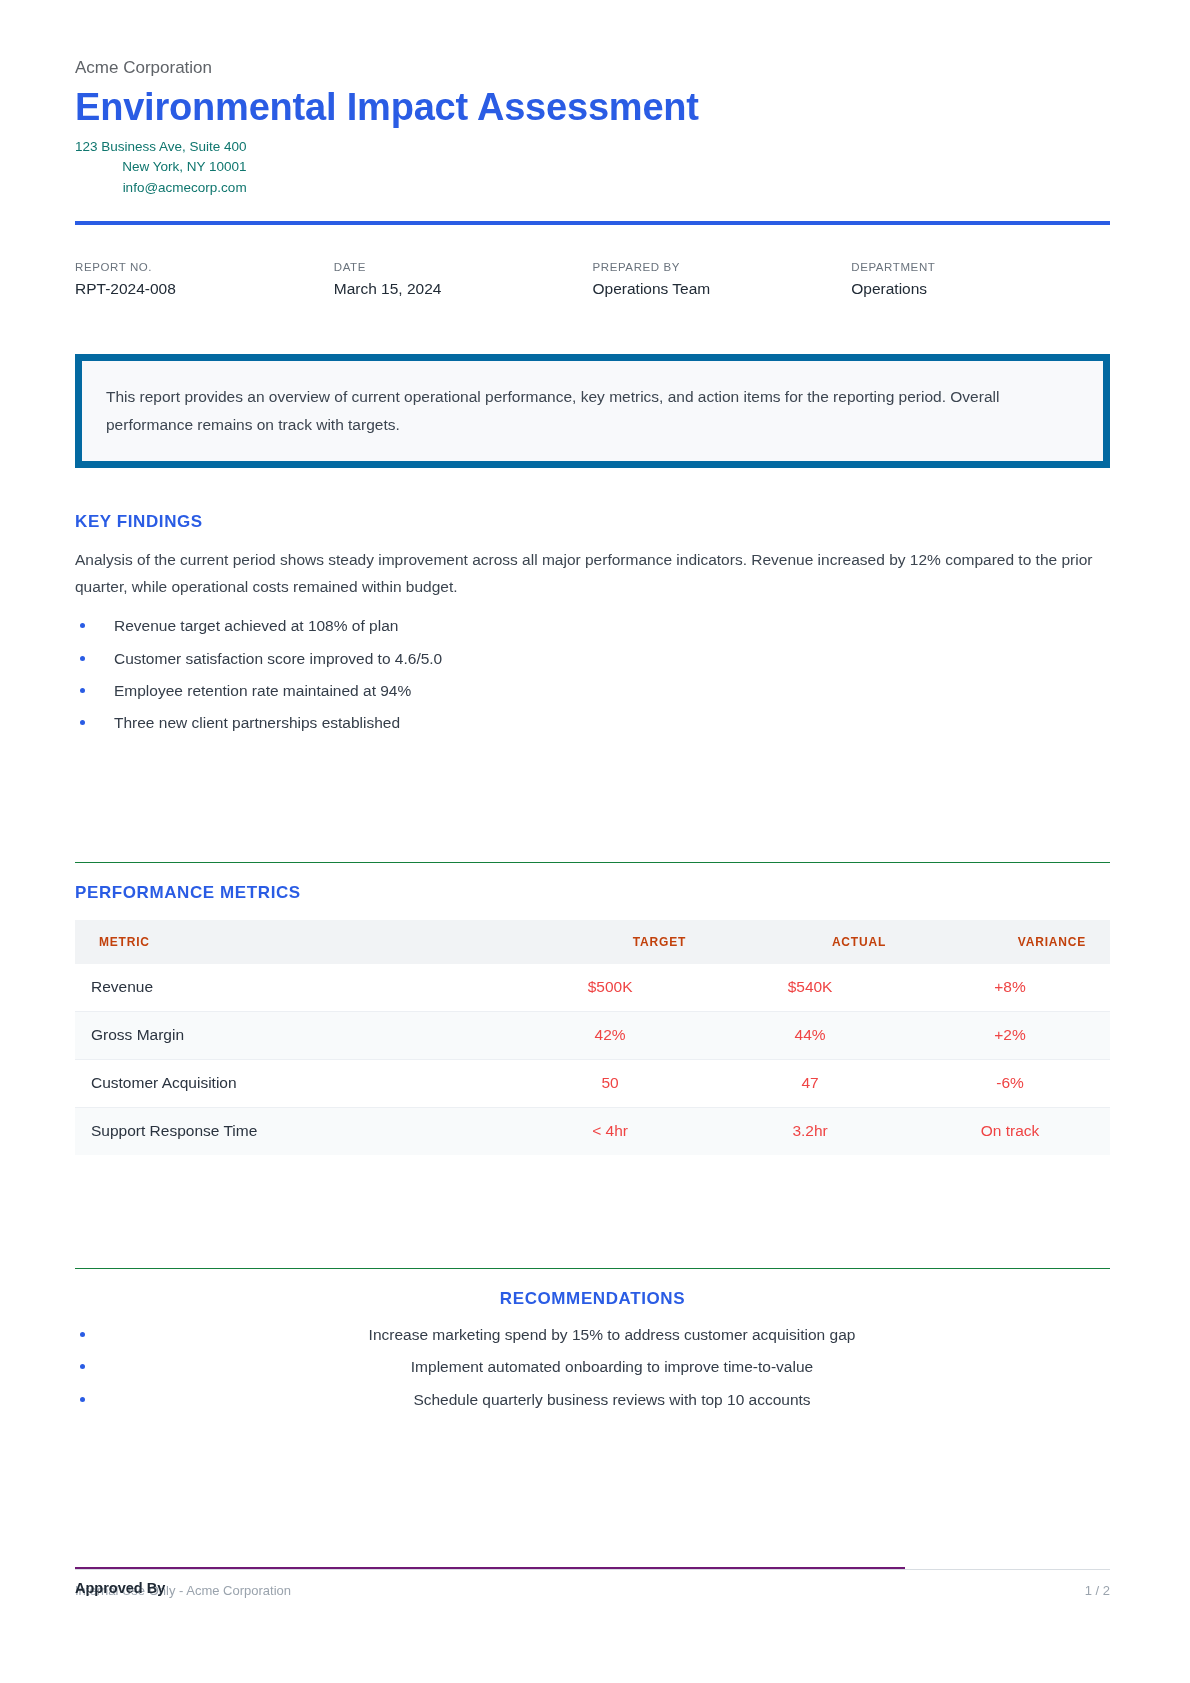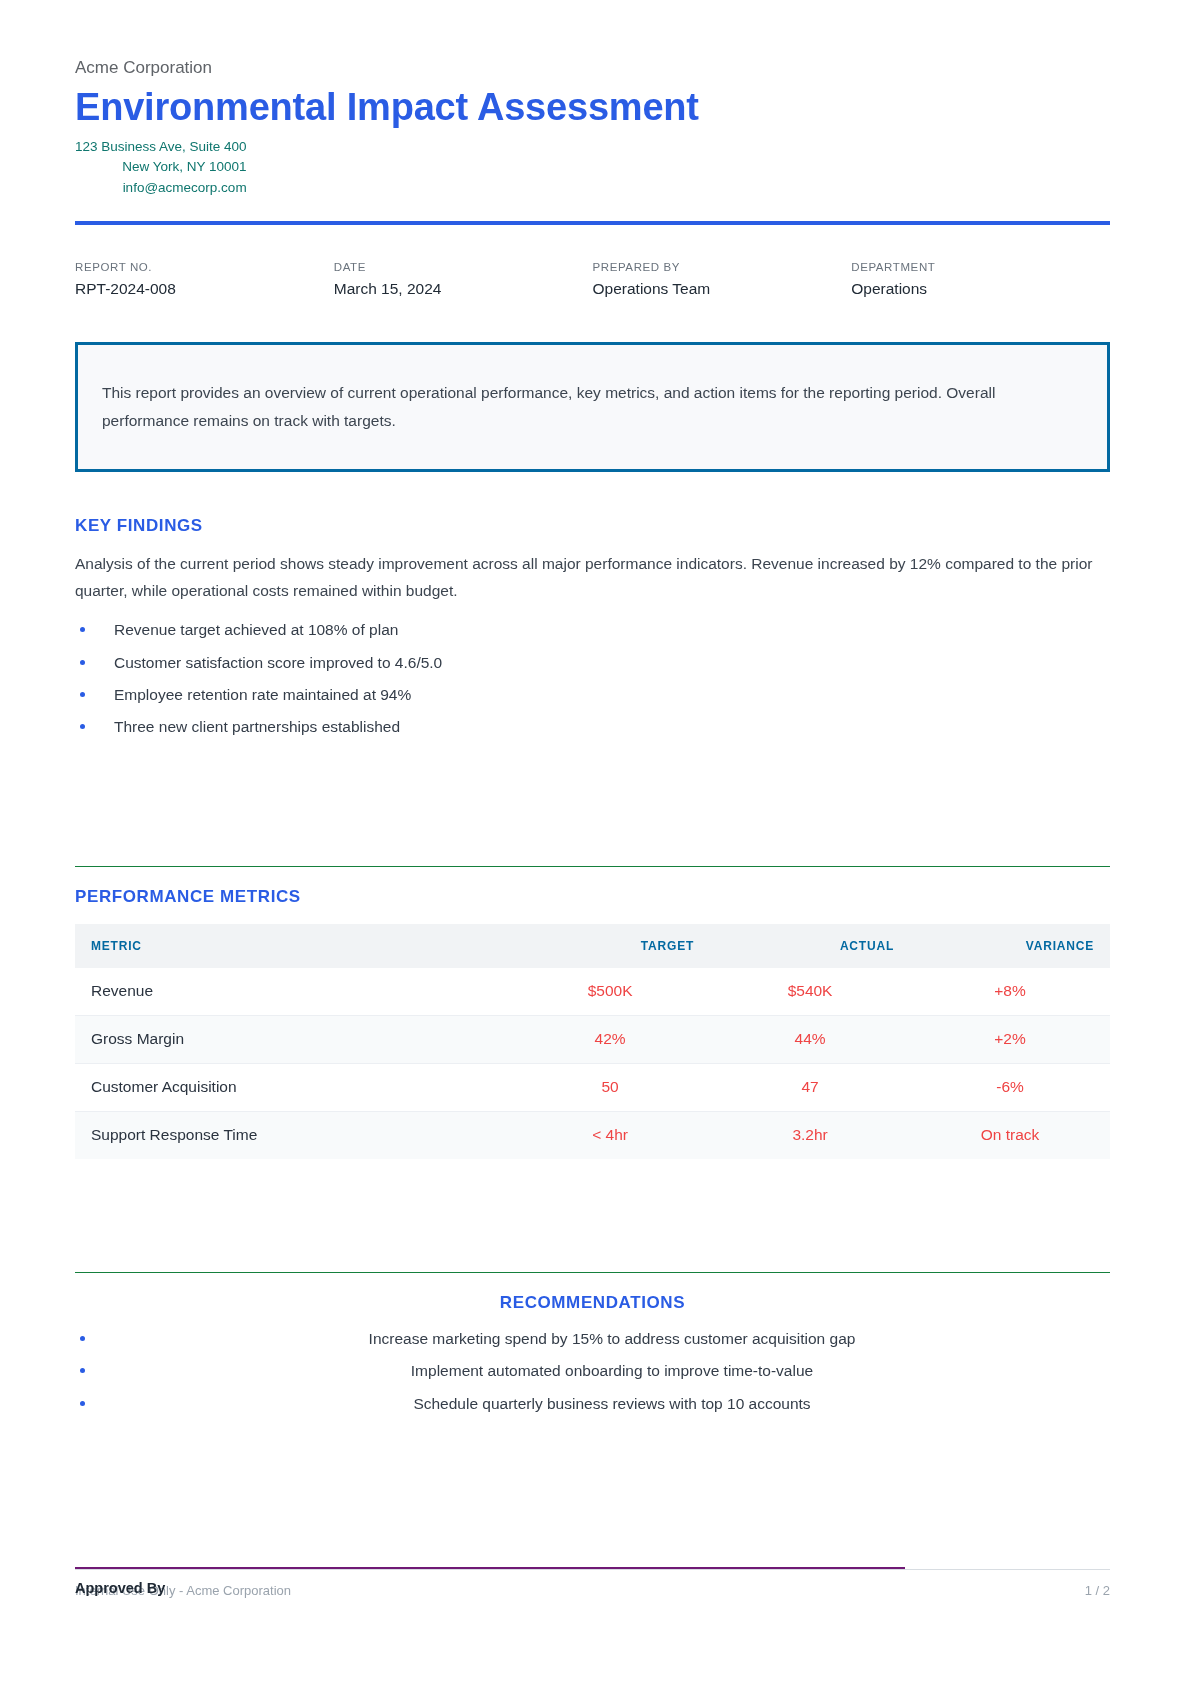--- a/index.html
+++ b/index.html
@@ -15,39 +15,39 @@
   .address { text-align: right; font-size: 13.5px; color: #0f766e; line-height: 1.55; padding-top: 8px; white-space: nowrap; }
   .header-divider { height: 4px; background: #2a5ce4; margin-top: 22px; }
 
   
   .meta-row { display: flex; margin-top: 36px; }
   .meta-field { width: 25%; }
   .meta-label { font-size: 11.5px; letter-spacing: 0.6px; color: #6a737d; text-transform: uppercase; }
   .meta-value { margin-top: 7px; font-size: 15.5px; color: #212b36; }
 
   
-  .summary-box { margin-top: 44px; background: #f8f9fb; border: 3px solid #0369a1; padding: 34px 24px; }
+  .summary-box { margin-top: 56px; background: #f8f9fb; border: 7px solid #0369a1; padding: 22px 24px; }
   .summary-text { font-size: 15.5px; line-height: 1.8; color: #3c4550; }
 
   
   .section { margin-top: 44px; }
   .section.ruled { border-top: 1px solid #15803d; padding-top: 20px; }
   .section-heading { font-size: 17px; font-weight: 700; color: #2a5ce4; letter-spacing: 0.6px; }
   .section-intro { margin-top: 14px; font-size: 15.5px; line-height: 1.75; color: #3c4550; }
 
   .bullet-list { list-style: none; margin-top: 16px; }
   .bullet-list li { position: relative; padding-left: 39px; font-size: 15.5px; line-height: 1.25; color: #343d49; margin-bottom: 13px; }
   .bullet-dot { position: absolute; left: 5px; top: 7px; width: 5px; height: 5px; border-radius: 50%; background: #2a5ce4; }
 
   #section-performance-metrics { margin-top: 129px; }
   #section-recommendations { margin-top: 113px; text-align: center; }
 
   
   .metrics-table { width: 100%; border-collapse: collapse; margin-top: 17px; }
-  .metrics-table th { background: #f1f3f5; font-size: 12px; font-weight: 700; letter-spacing: 0.8px; color: #0369a1; text-transform: uppercase; padding: 15px 16px; text-align: right; }
+  .metrics-table th { background: #f1f3f5; font-size: 12px; font-weight: 700; letter-spacing: 0.8px; color: #c2410c; text-transform: uppercase; padding: 15px 24px; text-align: right; }
   .metrics-table th.col-metric { text-align: left; width: 42%; }
   .metrics-table th.col-num { width: 19.3%; }
   .metrics-table td { font-size: 15.5px; color: #ef4444; padding: 14.5px 16px; text-align: center; }
   .metrics-table td.cell-metric { text-align: left; color: #2a333f; }
   .metrics-table tbody tr + tr td { border-top: 1px solid #eceff3; }
   .metrics-table tbody tr:nth-child(even) { background: #f8fafb; }
 
   
   .signature-block { position: absolute; left: 75px; top: 1567px; width: 830px; border-top: 2px solid #701a75; }
   .signature-label { padding-top: 11px; font-size: 14.5px; font-weight: 700; color: #202a35; }

